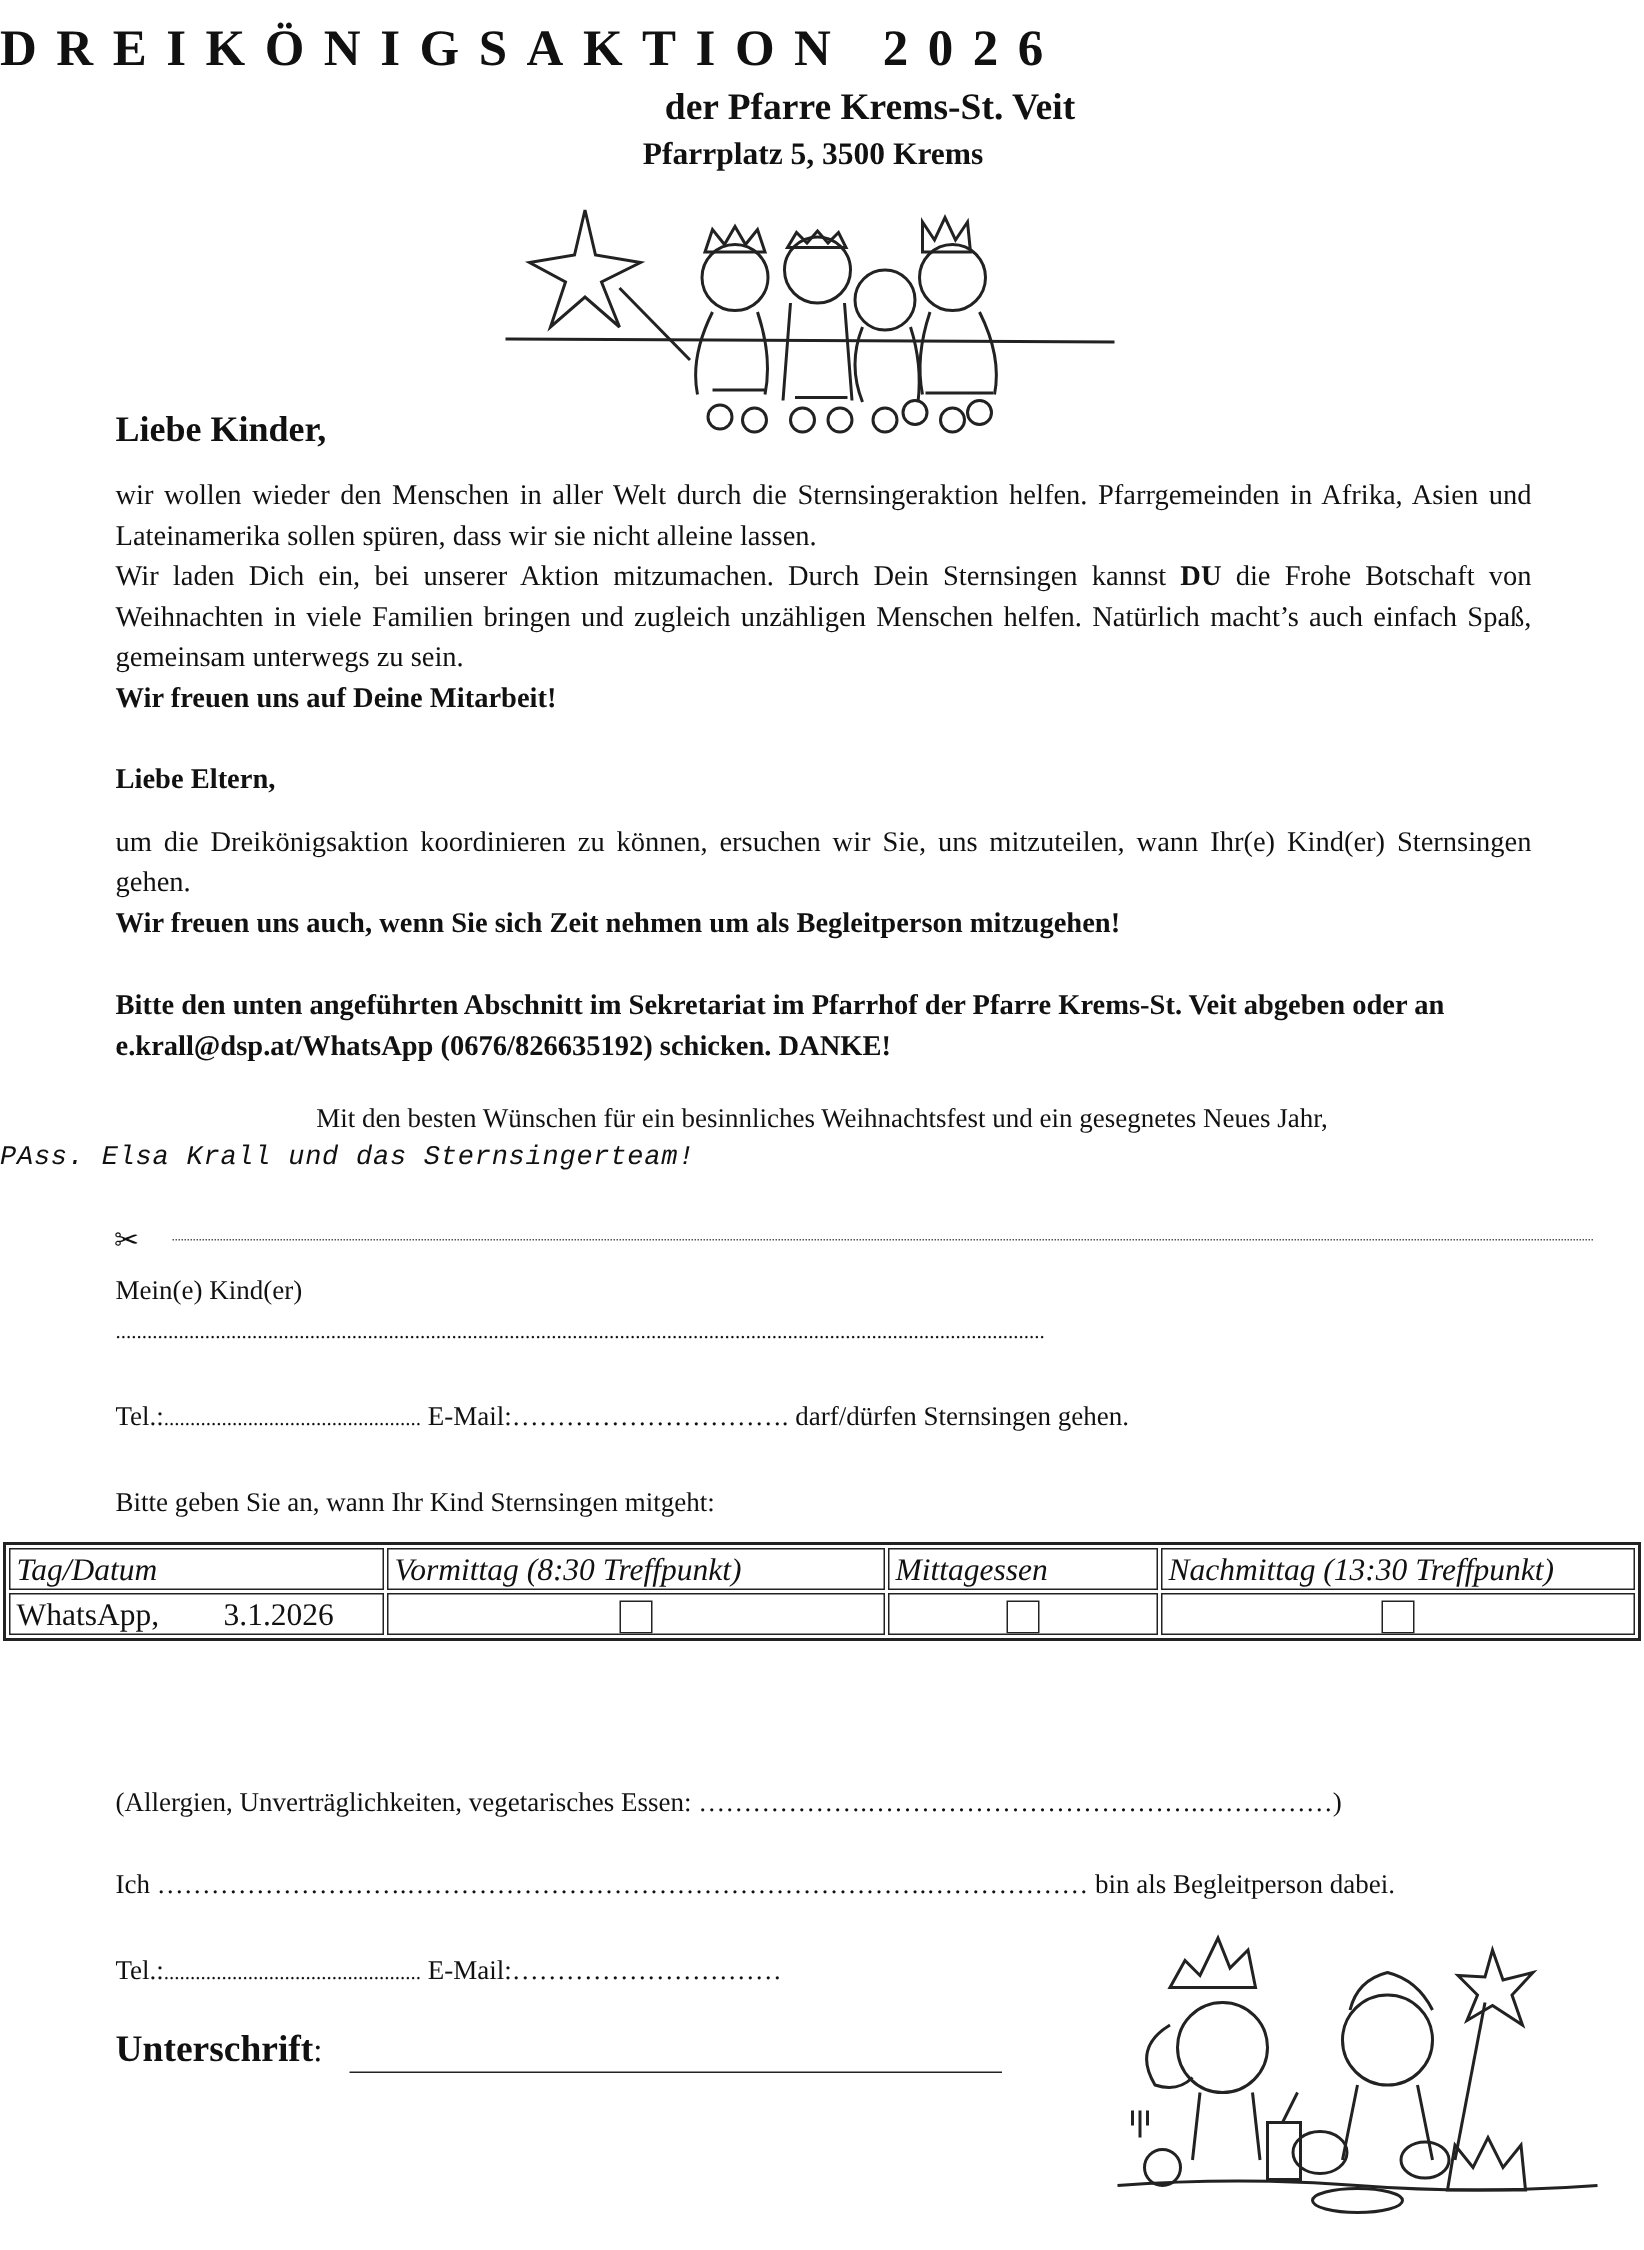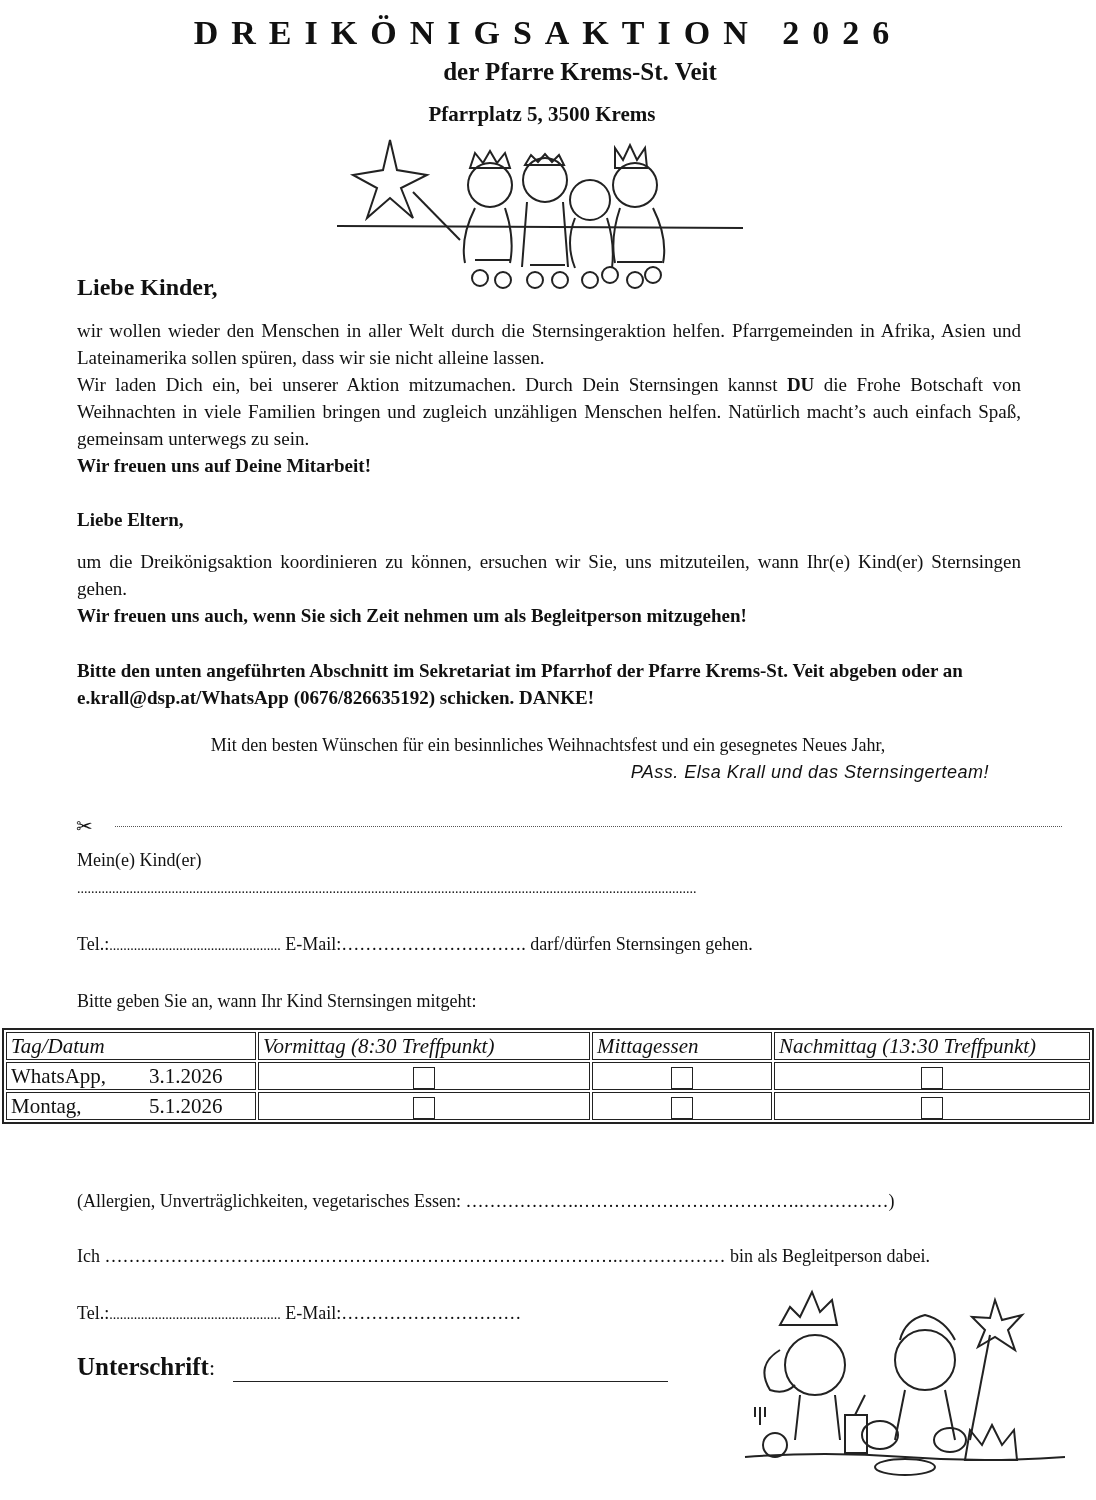--- a/index.html
+++ b/index.html
@@ -2,30 +2,30 @@
 <html><head>
 <meta charset="utf-8">
 <style>
   html, body { margin: 0; padding: 0; background: #ffffff; }
   body {
     width: 1096px; height: 1500px; position: relative; overflow: hidden;
     font-family: "Liberation Serif", "DejaVu Serif", serif; color: #111;
   }
   .abs { position: absolute; }
   .title {
-    left: 0; width: 1096px; top: 14px; text-align: center;
+    left: 0; width: 1096px; top: 14px; 
     font-size: 34px; font-weight: bold; letter-spacing: 13px;
   }
   .sub1 { left: 0; width: 1096px; top: 58px; text-align: center; font-size: 25px; font-weight: bold; margin-left: 32px; }
-  .sub2 { left: 0; width: 1084px; top: 90px; text-align: center; font-size: 21px; font-weight: bold; margin-top: 12px; }
+  .sub2 { left: 0; width: 1084px; top: 90px; text-align: center; font-size: 21px; font-weight: bold; }
   .para { left: 77px; width: 944px; font-size: 19px; line-height: 27px; }
   .justify { text-align: justify; text-align-last: left; }
   .bold { font-weight: bold; }
   .greet-closing { left: 0; width: 1096px; text-align: center; font-size: 18px; }
-  .script { left: 0; width: 989px; text-align: right; font-size: 18px; font-style: italic; letter-spacing: 0.5px; font-family: Liberation Sans, sans-serif; }
+  .script { left: 0; width: 989px; text-align: left; font-size: 18px; font-style: italic; letter-spacing: 0.5px; font-family: Liberation Mono, monospace; }
   .cutline { left: 115px; width: 947px; top: 826px; border-top: 1px dotted #555; height: 0; }
   .scissors { left: 76px; top: 814px; font-size: 20px; }
   .form-text { font-size: 18px; line-height: 22px; }
   .dots { letter-spacing: 0px; }
   table.sched {
     position: absolute; left: 2px; top: 1028px; width: 1092px;
     border-collapse: separate; border-spacing: 2px;
     border: 2px solid #222; font-size: 21px;
   }
   table.sched td, table.sched th {
@@ -117,26 +117,20 @@
       <th>Nachmittag (13:30 Treffpunkt)</th>
     </tr>
   </thead>
   <tbody>
     <tr>
       <td><span class="dayname">WhatsApp,</span><span>3.1.2026</span></td>
       <td class="center"><span class="cb"></span></td>
       <td class="center"><span class="cb"></span></td>
       <td class="center"><span class="cb"></span></td>
     </tr>
-    <tr>
-      <td><span class="dayname">Montag,</span><span>5.1.2026</span></td>
-      <td class="center"><span class="cb"></span></td>
-      <td class="center"><span class="cb"></span></td>
-      <td class="center"><span class="cb"></span></td>
-    </tr>
   </tbody>
 </table>
 
 <div class="abs form-text" style="left:77px; top:1190px; white-space:nowrap;">(Allergien, Unverträglichkeiten, vegetarisches Essen: ……………….……………………………….……………)</div>
 
 <div class="abs form-text" style="left:77px; top:1245px; white-space:nowrap;">
   <span>Ich</span>
   <span>……………………….………………………………………………….………………</span>
   <span>bin als Begleitperson dabei.</span>
 </div>

